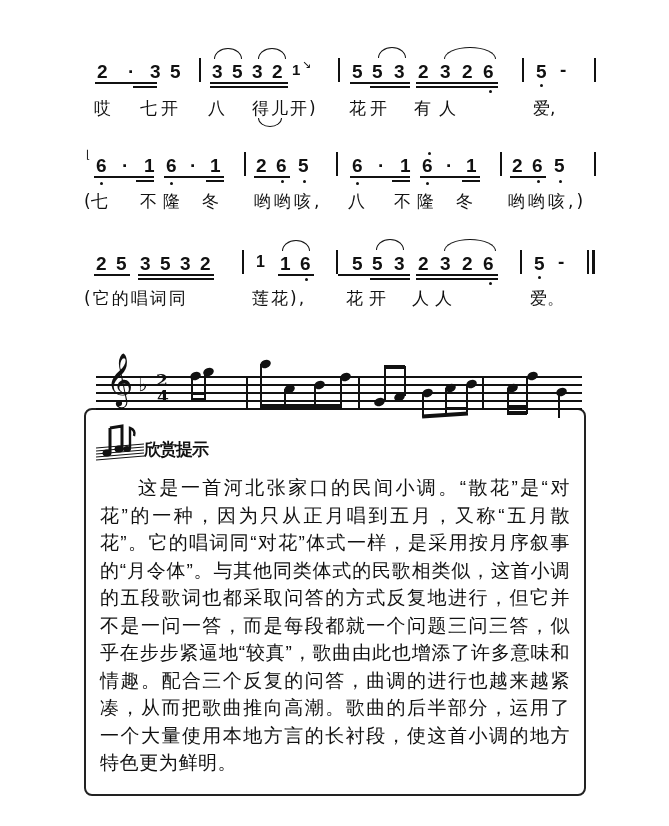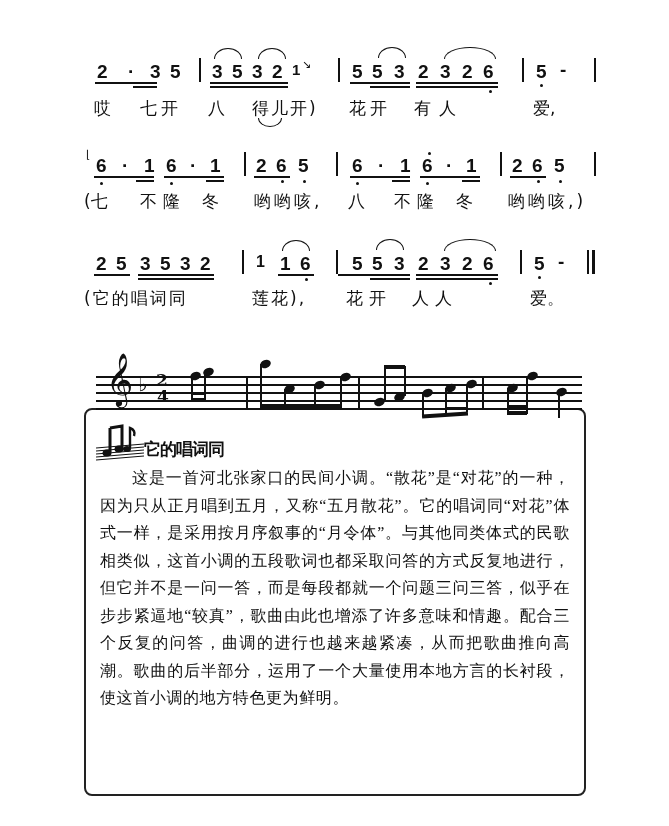--- a/index.html
+++ b/index.html
@@ -7,21 +7,21 @@
   .abs { position:absolute; }
   .num { font-family:"Liberation Sans", sans-serif; font-weight:bold; font-size:19px; color:#111; position:absolute; line-height:1; }
   .lyr { font-family:"DejaVu Sans", sans-serif; font-size:17px; color:#111; position:absolute; line-height:1; white-space:pre; }
   .bar { position:absolute; width:2px; background:#111; }
   .uline { position:absolute; height:1.5px; background:#111; }
   .dot { position:absolute; width:3px; height:3px; border-radius:50%; background:#111; }
   .slur { position:absolute; border:1.6px solid #111; border-bottom:none; border-radius:50% 50% 0 0 / 100% 100% 0 0; }
   .slur-down { position:absolute; border:1.6px solid #111; border-top:none; border-radius:0 0 50% 50% / 0 0 100% 100%; }
   .staffline { position:absolute; height:1.5px; background:#111; }
   .box { position:absolute; left:84px; top:408px; width:498px; height:384px; border:2px solid #222; border-radius:8px; background:#fff; }
-  .para { position:absolute; left:100px; top:464px; width:470px; font-family:Liberation Serif, serif; font-size:16px; line-height:27.5px; color:#111; letter-spacing:0.6px; text-align:justify; }
+  .para { position:absolute; left:100px; top:474px; width:470px; font-family:Liberation Sans, sans-serif; font-size:19px; line-height:27.5px; color:#111; letter-spacing:0.6px; text-align:justify; }
   .para p { margin:0; }
   .note { position:absolute; width:11px; height:8px; background:#111; border-radius:50%; transform:rotate(-22deg); }
   .stem { position:absolute; width:1.6px; background:#111; }
   .beam { position:absolute; height:4px; background:#111; }
   .hdr { position:absolute; left:144px; top:438px; font-family:"DejaVu Sans", sans-serif; font-weight:bold; font-size:17px; letter-spacing:-1px; color:#111; }
 </style>
 </head>
 <body>
 
 <div>
@@ -240,18 +240,18 @@
       <line x1="0" y1="32" x2="48" y2="28"></line>
       <line x1="0" y1="35" x2="48" y2="31"></line>
       <line x1="0" y1="38" x2="48" y2="34"></line>
     </g>
     <path d="M14 6 L26 4 L26 26 M14 6 L14 30" stroke="#111" stroke-width="3" fill="none"></path>
     <ellipse cx="11" cy="31" rx="4.5" ry="3.5" fill="#111"></ellipse>
     <ellipse cx="23" cy="27" rx="4.5" ry="3.5" fill="#111"></ellipse>
     <path d="M34 26 L34 6 Q40 8 38 14" stroke="#111" stroke-width="2.4" fill="none"></path>
     <ellipse cx="31" cy="27" rx="4" ry="3" fill="#111"></ellipse>
   </svg>
-  <span class="hdr">它的唱词同</span>
+  <span class="hdr">欣赏提示</span>
 </div>
 
 <div class="para">
   <p style="text-indent:2em;">这是一首河北张家口的民间小调。“散花”是“对花”的一种，因为只从正月唱到五月，又称“五月散花”。它的唱词同“对花”体式一样，是采用按月序叙事的“月令体”。与其他同类体式的民歌相类似，这首小调的五段歌词也都采取问答的方式反复地进行，但它并不是一问一答，而是每段都就一个问题三问三答，似乎在步步紧逼地“较真”，歌曲由此也增添了许多意味和情趣。配合三个反复的问答，曲调的进行也越来越紧凑，从而把歌曲推向高潮。歌曲的后半部分，运用了一个大量使用本地方言的长衬段，使这首小调的地方特色更为鲜明。</p>
 </div>
 
 </body></html>

